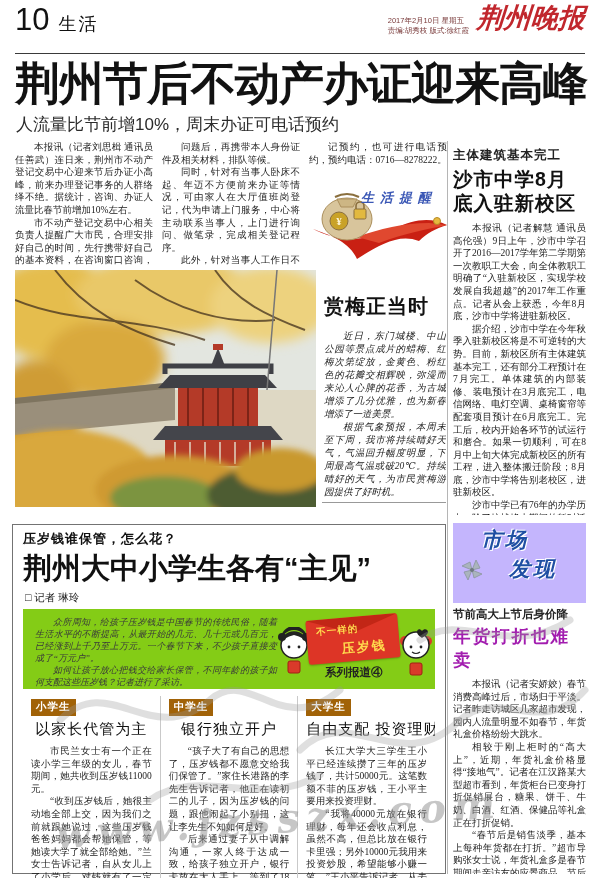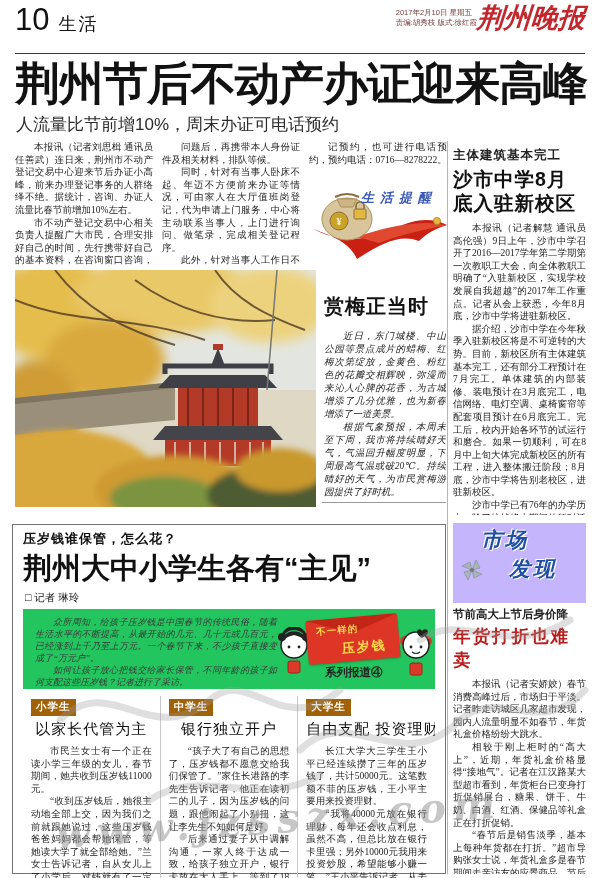--- a/index.html
+++ b/index.html
@@ -6,21 +6,21 @@
   html,body { width:600px; background:#ffffff; }
   body { position:relative; width:600px; height:878px; overflow:hidden;
          font-family:"Liberation Serif","DejaVu Serif",serif; color:#222; }
   .sans { font-family:"Liberation Sans","DejaVu Sans",sans-serif; }
 
   
   .hdr { position:absolute; left:15px; top:0; width:570px; height:38px; display:flex; justify-content:space-between; align-items:flex-end; }
   .hdr-left { display:flex; align-items:baseline; gap:9px; }
   .page-num { font-size:31px; font-weight:400; color:#111; font-family:"Liberation Sans",sans-serif; }
   .section-name { font-size:18px; color:#111; letter-spacing:2px; }
-  .hdr-right { display:flex; align-items:center; padding-bottom:2px; }
+  .hdr-right { display:flex; align-items:flex-end; gap:8px; padding-bottom:2px; }
   .date-block { text-align:left; font-size:7.5px; line-height:10px; color:#7a3b3b; font-family:"Liberation Sans",sans-serif; }
   .masthead { font-size:27px; font-weight:bold; font-style:italic; color:#c1272d; letter-spacing:0px; transform:skewX(-4deg); white-space:nowrap; }
   .hdr-rule { position:absolute; left:15px; top:53px; width:570px; height:1px; background:#3a3a3a; }
 
   
   .headline { position:absolute; left:15px; top:59px; width:572px; font-size:45px; line-height:50px; font-weight:800; color:#121212; letter-spacing:-1px; white-space:nowrap; }
   .subhead { position:absolute; left:16px; top:113px; width:560px; font-size:17px; color:#2b2b2b; }
   .lead-cols { position:absolute; left:15px; top:141px; width:432px; height:126px; display:flex; gap:9px; }
   .lead-col { flex:1; overflow:hidden; }
   .bodytext p { font-size:9.5px; line-height:12.6px; text-align:justify; text-indent:2em; color:#1c1c1c; }
@@ -49,29 +49,29 @@
        radial-gradient(circle at 76% 48%, #eaf3fa 0 7px, #a9c6e0 7px 12px, #5d87b8 12px 17px, #27508f 17px 22px, #9fbeda 22px 27px, #d7e5f1 27px 34px, rgba(215,229,241,0) 34px),
        linear-gradient(120deg,#dcea f5,#c3d8ea);
      background-color:#c4b5fd; overflow:hidden; }
   .badge-word { position:absolute; font-size:21px; font-weight:800; font-style:italic; color:#1f4fa3;
      text-shadow:1px 1px 0 #fff,-1px -1px 0 #fff; letter-spacing:3px; font-family:"Liberation Sans",sans-serif; }
   .badge-w1 { left:28px; top:3px; }
   .badge-w2 { left:56px; top:32px; }
   .pinwheel { position:absolute; left:6px; top:34px; }
 
   .market-kicker { font-size:11.5px; font-weight:bold; color:#222; font-family:"Liberation Sans",sans-serif; margin:3px 0 2px 0; }
-  .market-headline { font-size:17.5px; font-weight:800; color:#b91c1c; letter-spacing:2px; margin-bottom:6px; font-family:"Liberation Sans",sans-serif; }
+  .market-headline { font-size:17.5px; font-weight:800; color:#a21caf; letter-spacing:2px; margin-bottom:6px; font-family:"Liberation Sans",sans-serif; }
   .market-body { overflow:hidden; }
 
   
   .feature-frame { position:absolute; left:12px; top:524px; width:434px; height:350px; border:1px solid #737373; padding:5px 10px 6px 10px; background:#fff; }
   .feature-kicker { font-size:13px; font-weight:bold; color:#111; font-family:"Liberation Sans",sans-serif; letter-spacing:1px; }
   .feature-headline { font-size:29px; font-weight:800; color:#101010; letter-spacing:0px; margin-top:1px; font-family:"Liberation Sans",sans-serif; white-space:nowrap; }
   .feature-byline { font-size:10.5px; color:#222; margin:2px 0 4px 2px; font-family:"Liberation Sans",sans-serif; }
-  .intro-box { position:relative; width:412px; height:80px; background:#22c55e; padding:7px 158px 20px 12px; overflow:hidden; }
+  .intro-box { position:relative; width:412px; height:80px; background:#84cc16; padding:7px 158px 20px 12px; overflow:hidden; }
   .intro-box p { font-size:9px; line-height:12px; font-style:italic; text-align:justify; text-indent:2em; color:#3a3a3a; }
   .cartoon { position:absolute; right:4px; top:2px; width:152px; height:76px; }
   .envelope { position:absolute; left:28px; top:6px; width:92px; height:44px; background:#dd3526; border-radius:3px; transform:rotate(-5deg); box-shadow:0 1px 2px rgba(0,0,0,.25); overflow:hidden; }
   .envelope-flap { position:absolute; left:0; top:0; width:92px; height:16px; background:#c22616; clip-path:polygon(0 0,100% 0,50% 100%); }
   .env-line1 { position:absolute; left:10px; top:6px; font-size:9.5px; font-weight:bold; color:#ffd94d; letter-spacing:1px; }
   .env-line2 { position:absolute; left:34px; top:22px; font-size:13px; font-weight:bold; color:#ffd94d; letter-spacing:2px; }
   .series-label { position:absolute; left:46px; top:54px; font-size:11.5px; font-weight:bold; color:#222; font-family:"Liberation Sans",sans-serif; white-space:nowrap; }
   .kid { position:absolute; }
   .kid-girl { left:-2px; top:16px; }
   .kid-boy { right:-2px; top:14px; }

